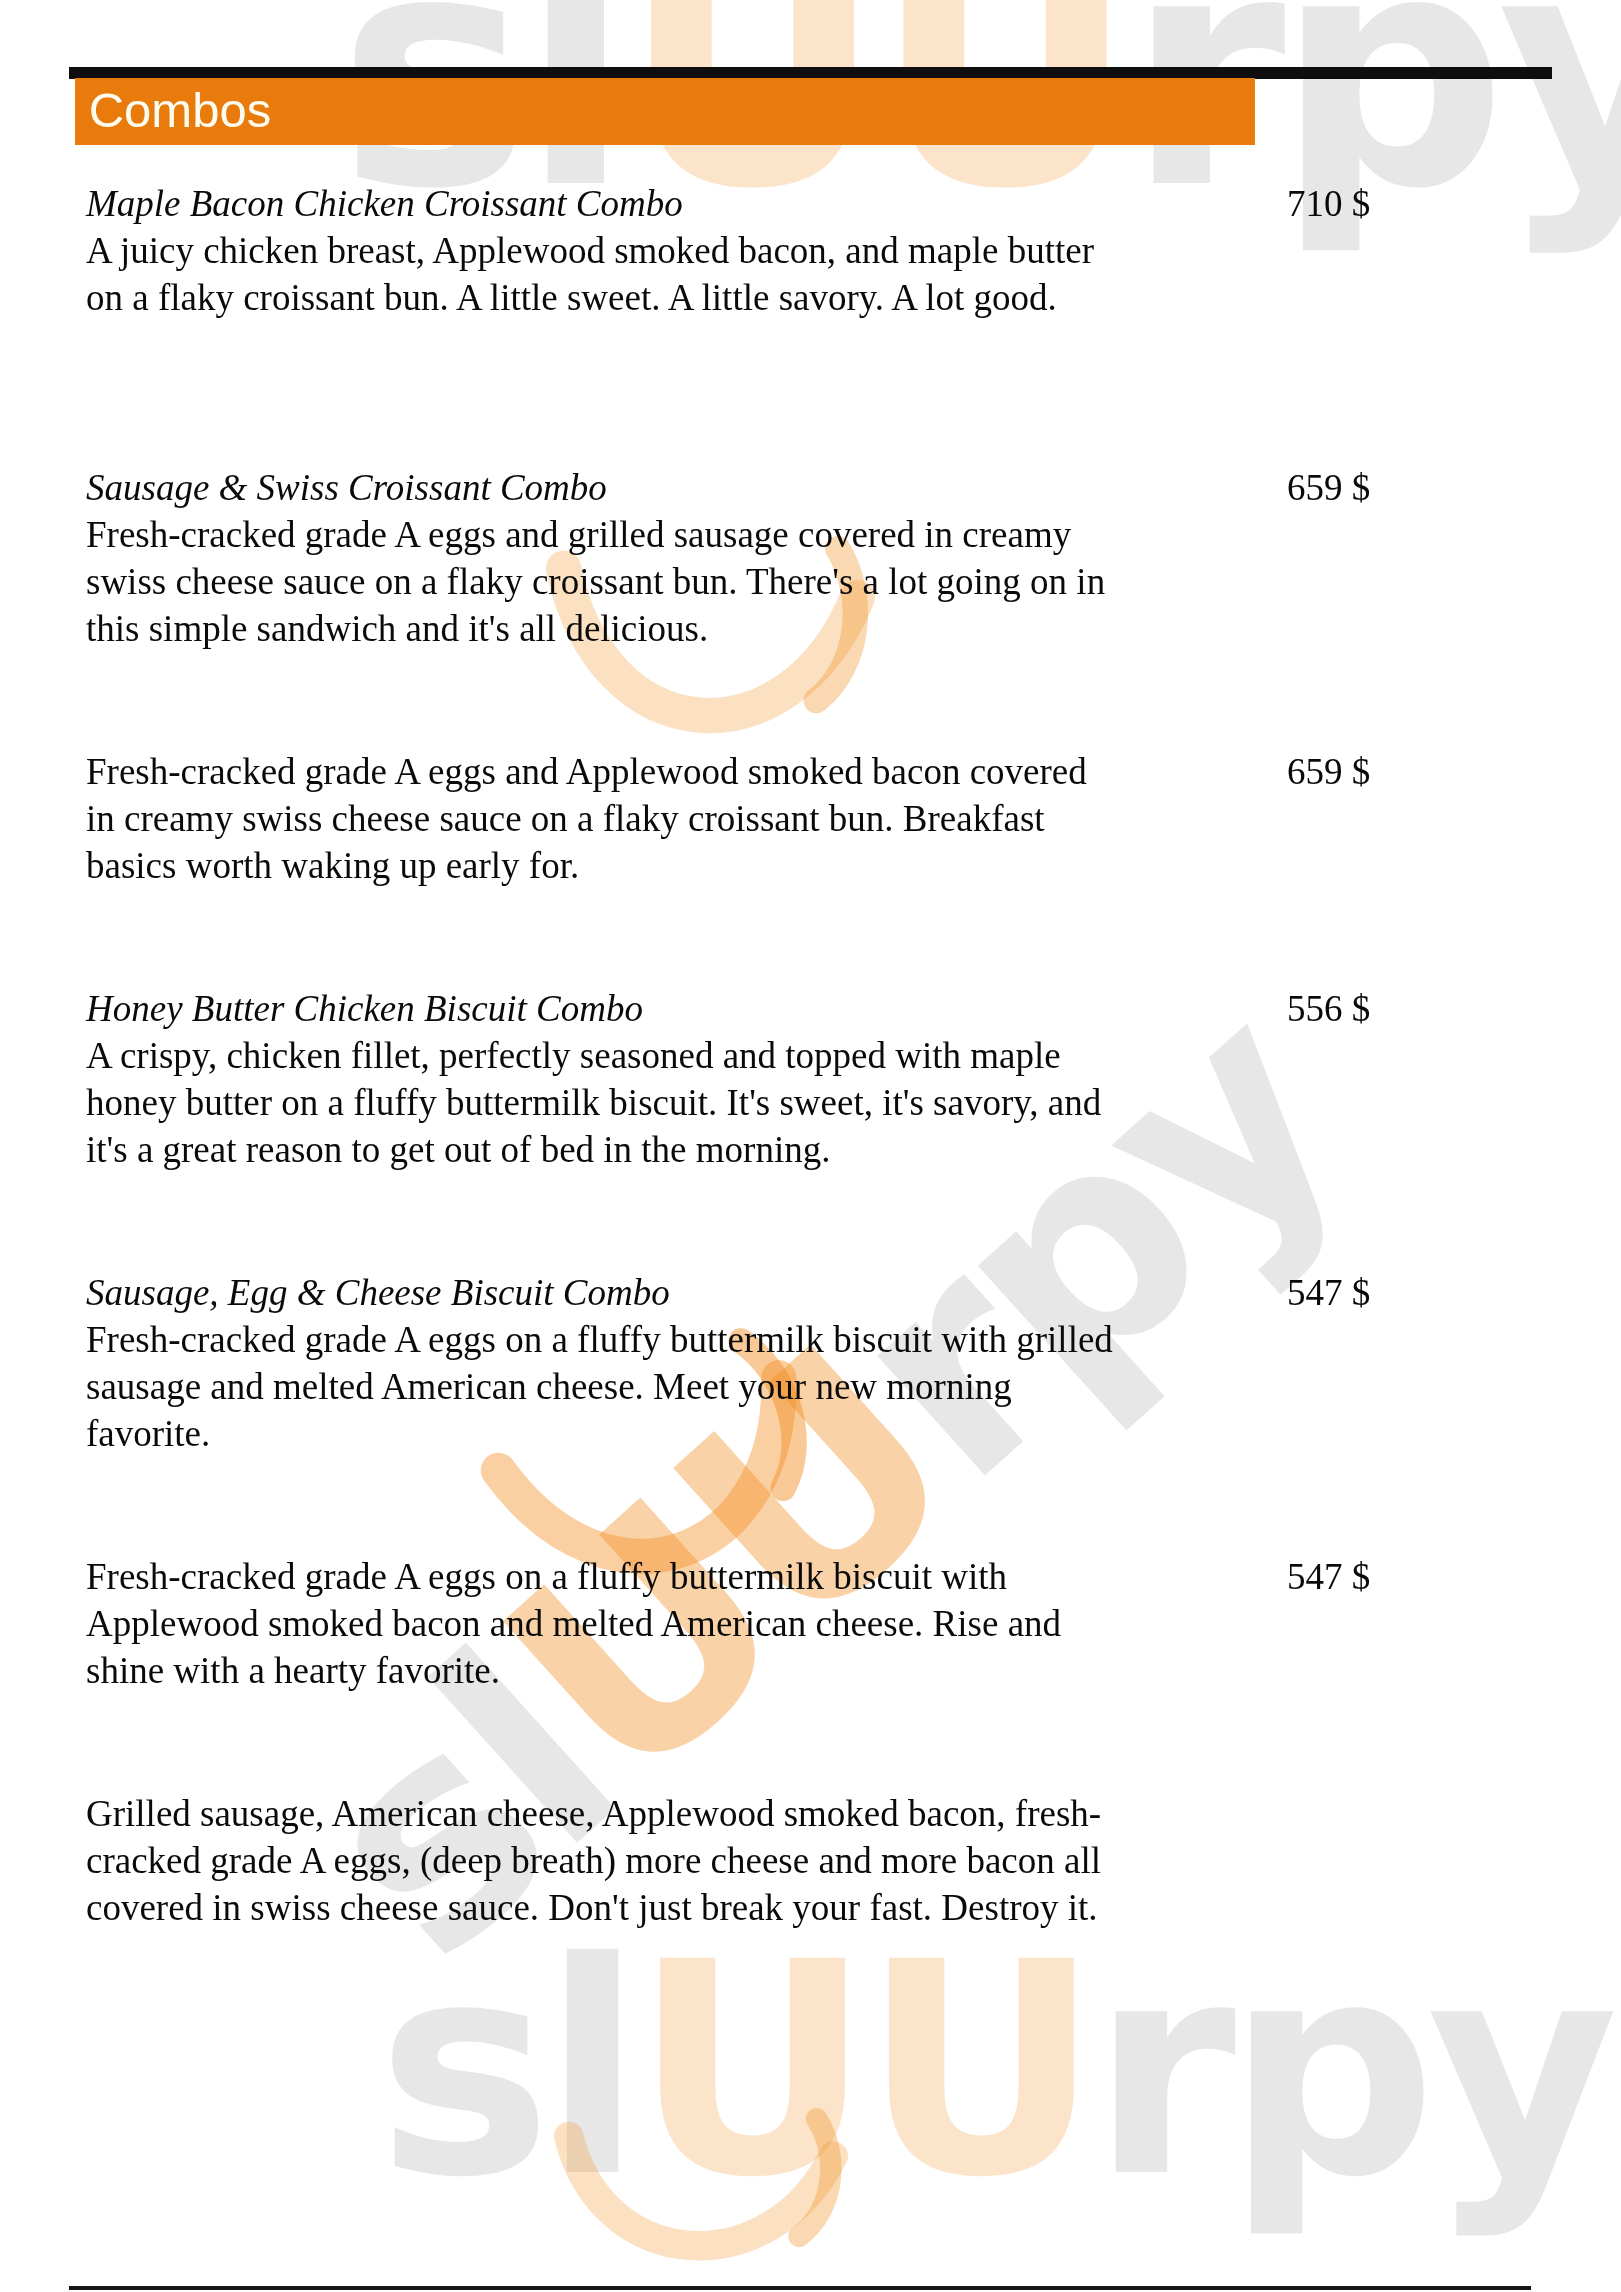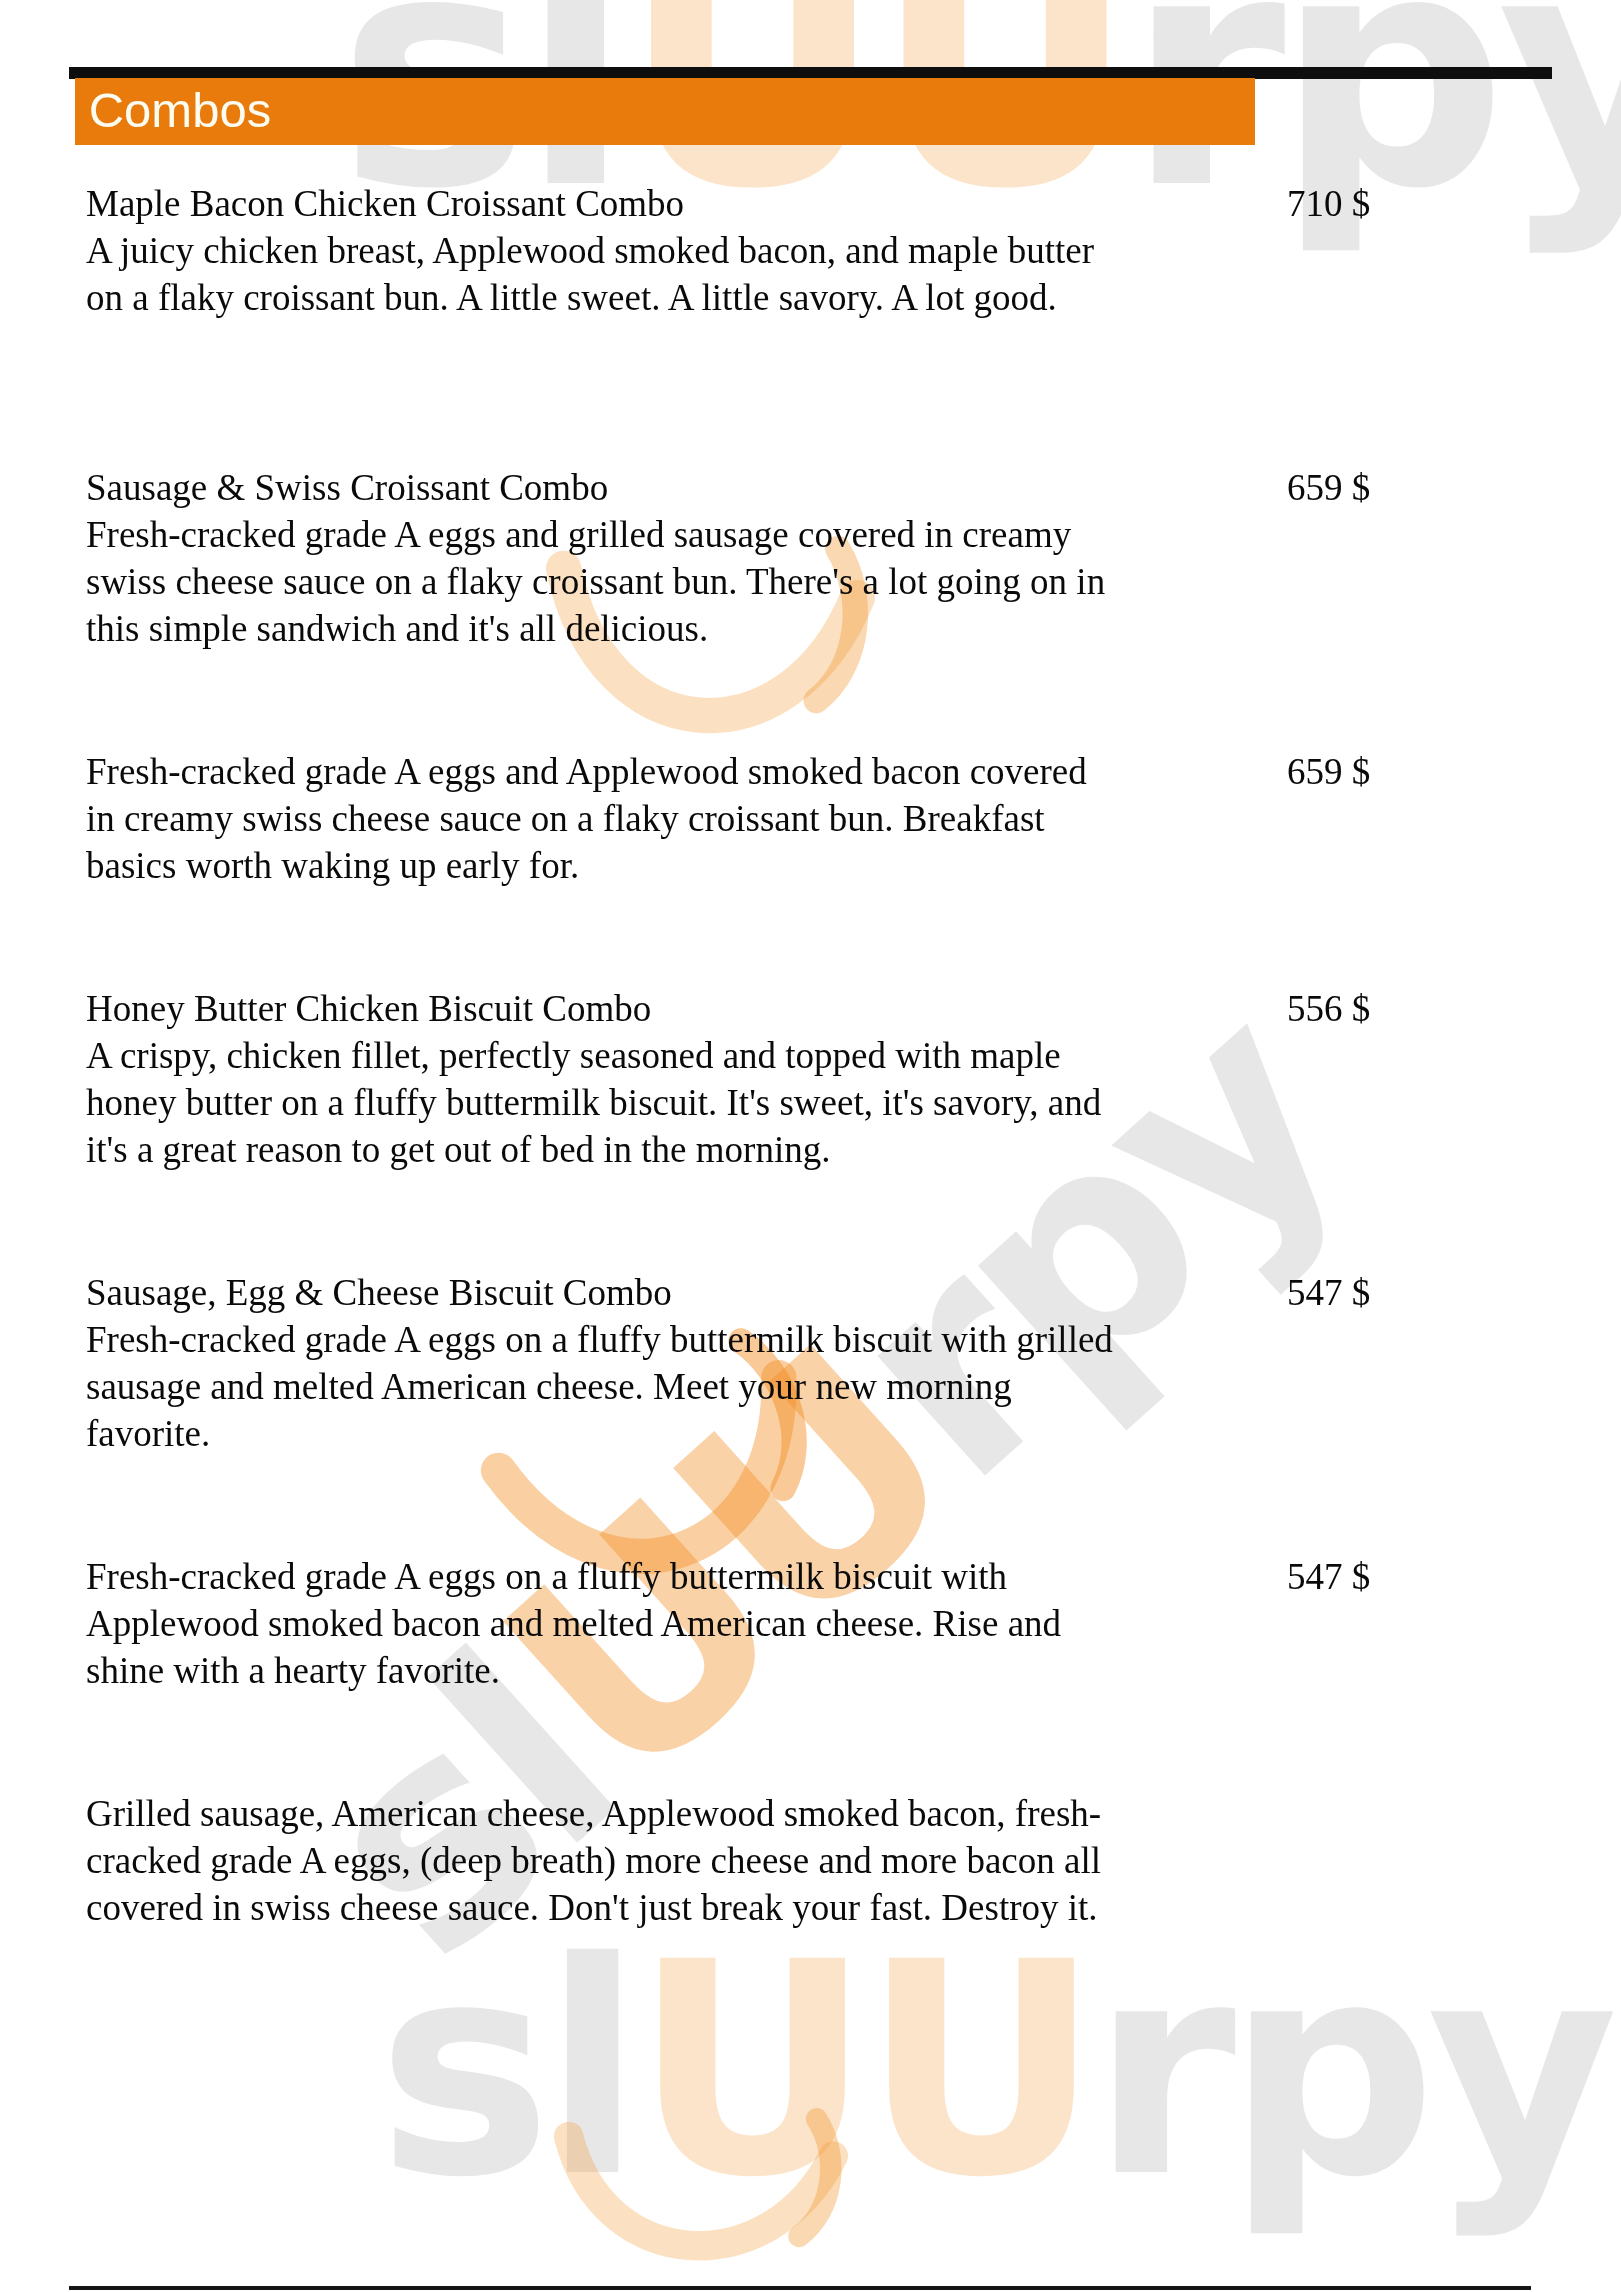--- a/index.html
+++ b/index.html
@@ -59,20 +59,21 @@
     left: 86px; top: 145px; width: 1470px;
     padding-top: 35px;
   }
   .item { margin-bottom: 96px; }
   .item-1 { margin-bottom: 143px; }
   .irow { position: relative; }
   .iname {
     font-size: 37px;
     line-height: 47px;
     display: inline-block;
+    font-style: italic;
   }
   .iprice {
     position: absolute;
     left: 1201px; top: 0;
     font-size: 37px;
     line-height: 47px;
     white-space: nowrap;
     text-align: right;
   }
   .idesc {

